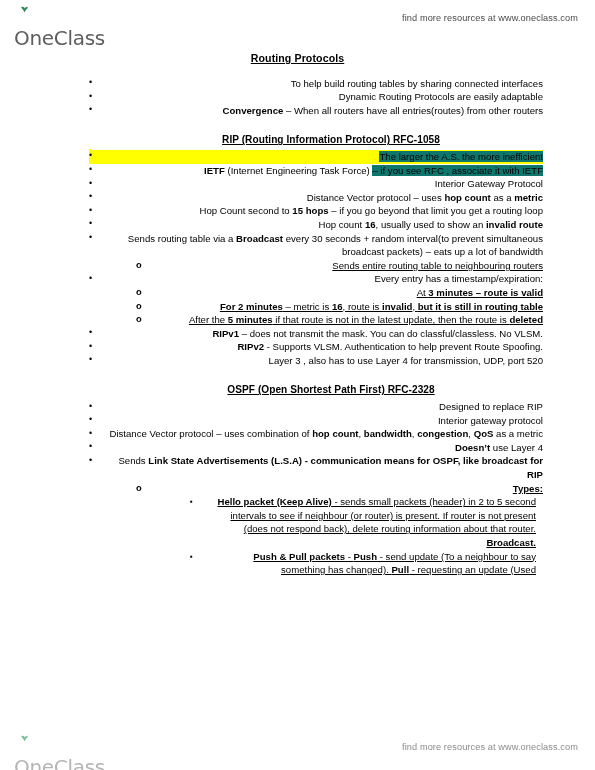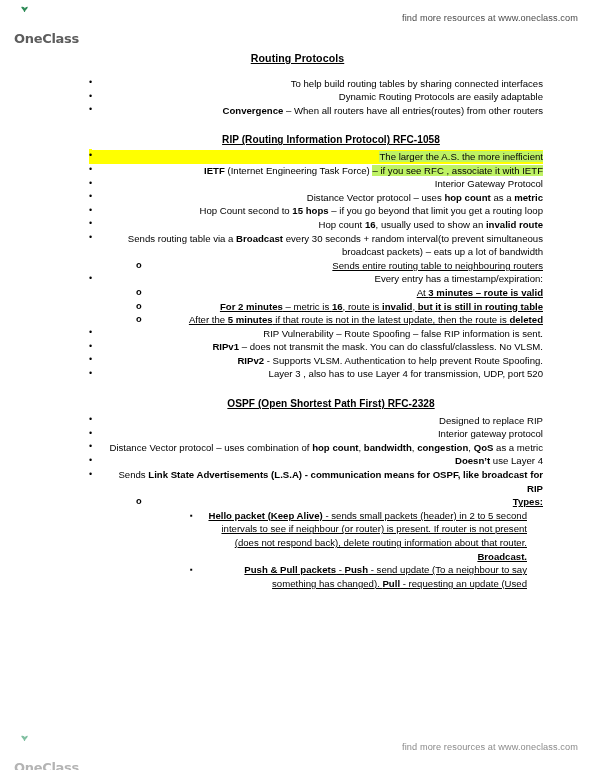--- a/index.html
+++ b/index.html
@@ -49,25 +49,25 @@
 
   
   .logo {
     display: flex;
     align-items: center;
     position: relative;
     height: 26px;
   }
   .logo-text {
     font-family: "DejaVu Sans", sans-serif;
-    font-size: 13px;
+    font-size: 20px;
     color: #5d5d5d;
     letter-spacing: -0.3px;
     line-height: 1;
-    font-weight: 700;
+    font-weight: 400;
     margin-top: 40px;
   }
   .page-footer .logo-text { color: #b4b4b4; }
   .logo-leaf {
     position: absolute;
     top: 1px;
     left: 6.5px;
     width: 7px;
     height: 6px;
   }
@@ -136,32 +136,32 @@
     left: 0;
     top: 0;
     font-weight: bold;
     font-size: 9.3px;
     line-height: 13.6px;
   }
   ul.lvl3 > li {
     position: relative;
     padding-left: 17px;
     margin-left: 38px;
-    margin-right: 16px;
+    margin-right: 7px;
   }
   ul.lvl3 > li::before {
     content: "\25AA";
     position: absolute;
     left: 0;
     top: 0;
     font-size: 8px;
     line-height: 13.6px;
   }
   b, .b { font-weight: bold; }
-  .hl { background: #bef264; margin-top: 40px; }
+  .hl { background: #0f766e; margin-top: 40px; }
   li.hl-row { background: #ffff00; display: block; }
   li.hl-row::before { background: #ffff00; }
 </style>
 </head>
 <body>
 
 <div class="page-header">
   <div class="logo">
     <span class="logo-leaf">
       <svg width="7" height="6" viewBox="0 0 7 6">
@@ -199,21 +199,20 @@
       </ul>
     </li>
     <li>
       <span>Every entry has a timestamp/expiration:</span>
       <ul class="lvl2">
         <li><span>At </span><b>3 minutes – route is valid</b></li>
         <li><b>For 2 minutes</b><span> – metric is </span><b>16</b><span>, route is </span><b>invalid</b><span>, </span><b>but it is still in routing table</b></li>
         <li><span>After the </span><b>5 minutes</b><span> if that route is not in the latest update, then the route is </span><b>deleted</b></li>
       </ul>
     </li>
-    <li><span>RIP Vulnerability – Route Spoofing – false RIP information is sent.</span></li>
     <li><b>RIPv1</b><span> – does not transmit the mask. You can do classful/classless. No VLSM.</span></li>
     <li><b>RIPv2</b><span> - Supports VLSM. Authentication to help prevent Route Spoofing.</span></li>
     <li><span>Layer 3 , also has to use Layer 4 for transmission, UDP, port 520</span></li>
   </ul>
 
   <div class="section-heading spaced">OSPF (Open Shortest Path First) RFC-2328</div>
 
   <ul class="lvl1">
     <li><span>Designed to replace RIP</span></li>
     <li><span>Interior gateway protocol</span></li>

